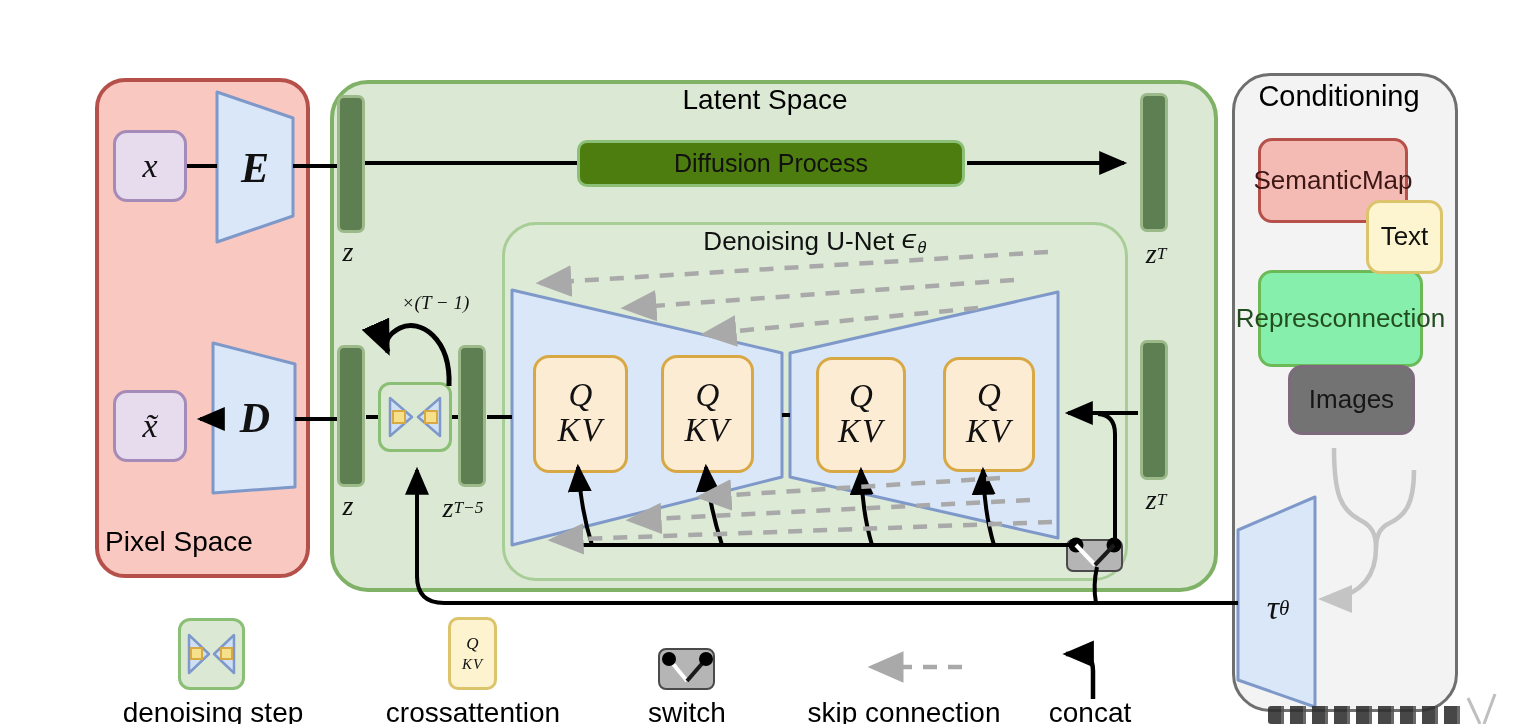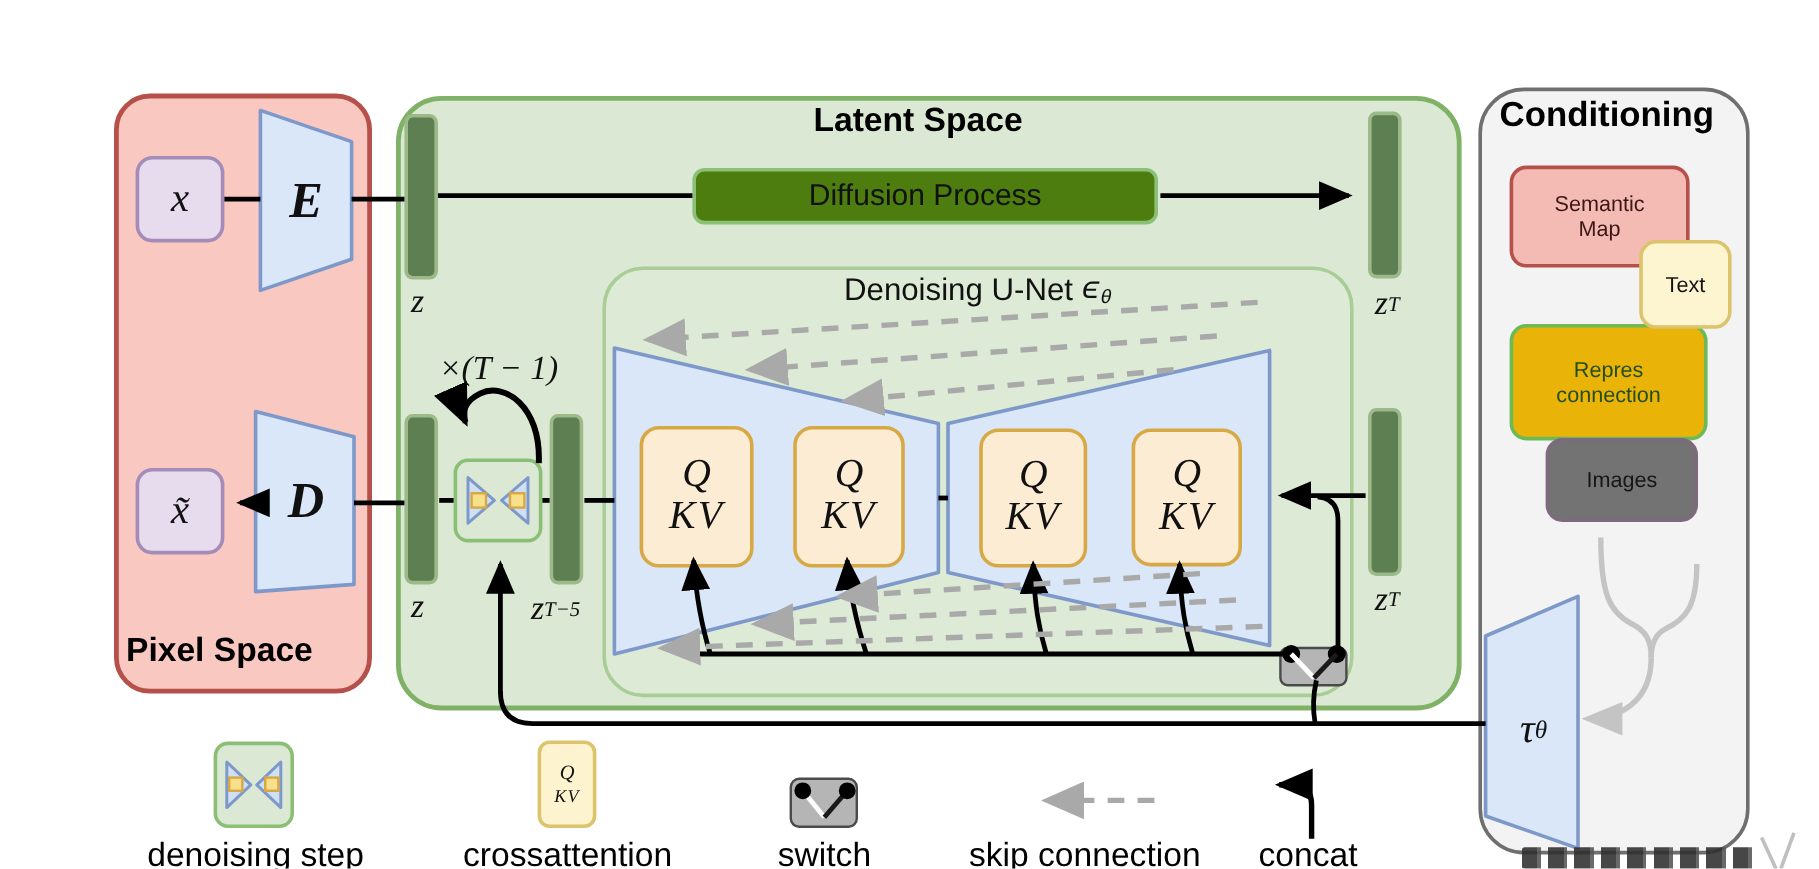--- a/index.html
+++ b/index.html
@@ -1,30 +1,30 @@
 <!DOCTYPE html>
 <html><head>
 <meta charset="utf-8">
 <style>
   html,body{margin:0;padding:0;background:#fff;}
   #canvas{position:relative;width:1516px;height:724px;background:#ffffff;overflow:hidden;
           font-family:"Liberation Sans",sans-serif;color:#111;}
   .abs{position:absolute;box-sizing:border-box;}
   .big-box{border-radius:36px;}
-  .title{font-weight:bold;font-size:28px;color:#000;}
+  .title{font-weight:normal;font-size:28px;color:#000;}
   .math{font-family:"Liberation Serif",serif;font-style:italic;color:#111;}
   .sub{font-size:0.62em;vertical-align:-0.28em;}
   .center{display:flex;align-items:center;justify-content:center;text-align:center;}
   .qkv-box{background:#fdecd4;border:3px solid #d8a845;border-radius:16px;
            display:flex;flex-direction:column;align-items:center;justify-content:center;}
   .qkv-box .q{font-size:33px;line-height:1.05;}
   .qkv-box .kv{font-size:33px;line-height:1.15;letter-spacing:2px;}
   .bar{background:#5d7f52;border:3px solid #9cba89;border-radius:7px;}
-  .cond-item{border-radius:14px;display:flex;flex-direction:column;align-items:center;justify-content:center;
-             font-size:18px;line-height:1.15;}
+  .cond-item{border-radius:14px;display:flex;align-items:center;justify-content:center;
+             font-size:26px;line-height:1.15;}
   .legend-label{font-size:28px;color:#000;text-align:center;}
   svg{position:absolute;left:0;top:0;}
   .watermark{background:repeating-linear-gradient(90deg,#2e2e2e 0 13px,#555 13px 16px,transparent 16px 22px);
              border-radius:3px;opacity:.88;}
 </style>
 </head>
 <body>
 
 <div id="canvas">
 
@@ -90,21 +90,21 @@
     </div>
   <div class="abs math center" style="left:420px;top:492px;width:86px;font-size:28px;z-index:2;">
     <span>z</span>
       <span class="sub">T−5</span>
     </div>
   <div class="abs math center" style="left:1128px;top:484px;width:56px;font-size:28px;z-index:2;">
     <span>z</span>
       <span class="sub">T</span>
     </div>
 
-  <div class="abs math center" style="left:363px;top:292px;width:105px;font-size:28px;z-index:2;font-style:italic;">×(T − 1)</div>
+  <div class="abs math center" style="left:383px;top:292px;width:105px;font-size:19px;z-index:2;font-style:italic;">×(T − 1)</div>
 
   <div class="abs" style="left:378px;top:382px;width:74px;height:70px;background:#dbe9d4;border:3px solid #8cbf76;border-radius:12px;z-index:2;">
     <svg width="68" height="64" style="left:0;top:0;">
       <g stroke="#7e99c9" stroke-width="2.5" fill="#cfe0f4" stroke-linejoin="round">
         <polygon points="9,13 9,51 31,32"></polygon>
           <polygon points="59,13 59,51 37,32"></polygon>
       </g>
       <g fill="#f7e08a" stroke="#d8a845" stroke-width="2">
         <rect x="12" y="26" width="12" height="12"></rect>
           <rect x="44" y="26" width="12" height="12"></rect>
@@ -132,21 +132,21 @@
   <div class="abs" style="left:1066px;top:539px;width:57px;height:33px;background:#b5b5b5;border:2px solid #4a4a4a;border-radius:7px;z-index:2;"></div>
 
   <div class="abs title center" style="left:1237px;top:80px;width:204px;z-index:2;font-size:29px;">Conditioning</div>
   <div class="abs cond-item" style="left:1258px;top:138px;width:150px;height:85px;background:#f4bab4;border:3px solid #b5504a;color:#3d1715;z-index:2;">
     <span>Semantic</span>
     <span>Map</span>
     </div>
   <div class="abs cond-item" style="left:1366px;top:200px;width:77px;height:74px;background:#fdf4d0;border:3px solid #dcc46c;color:#111;z-index:3;">
     <span>Text</span>
     </div>
-  <div class="abs cond-item" style="left:1258px;top:270px;width:165px;height:97px;background:#eab308;border:3px solid #6cba57;color:#234d20;z-index:2;">
+  <div class="abs cond-item" style="left:1258px;top:270px;width:165px;height:97px;background:#86efac;border:3px solid #6cba57;color:#234d20;z-index:2;">
     <span>Repres</span>
     <span>connection</span>
     </div>
   <div class="abs cond-item" style="left:1288px;top:365px;width:127px;height:70px;background:#737373;border:3px solid #7d6b7d;color:#161616;z-index:3;">
     <span>Images</span>
     </div>
   <div class="abs math center" style="left:1246px;top:586px;width:64px;height:44px;font-size:34px;z-index:2;">
     <span>τ</span>
       <span class="sub">θ</span>
     </div>

